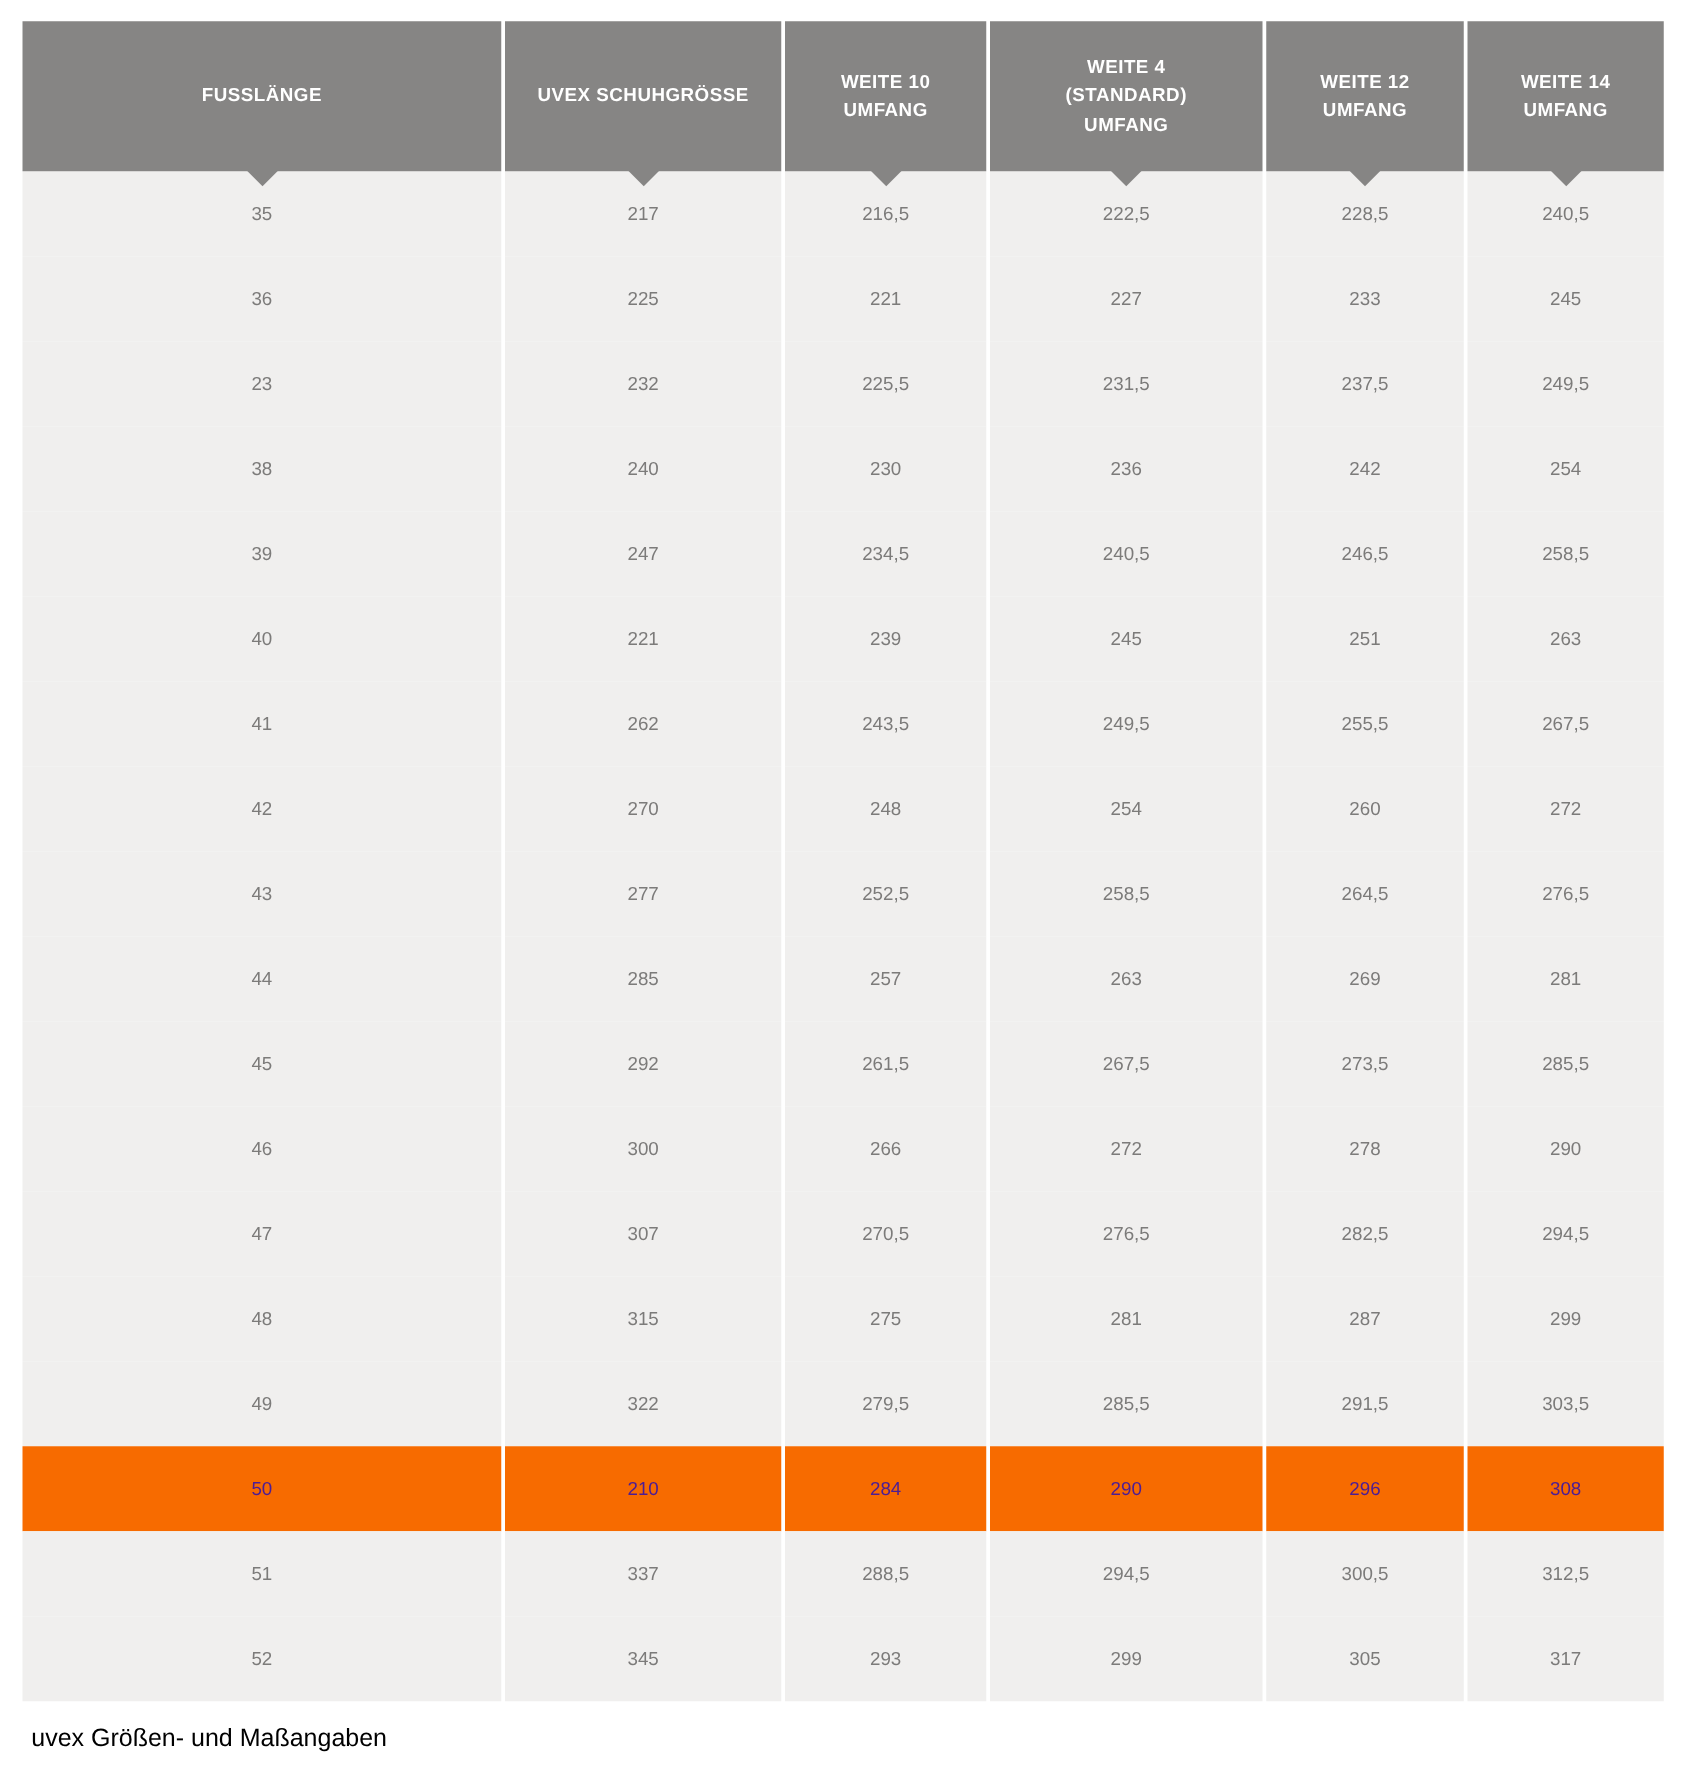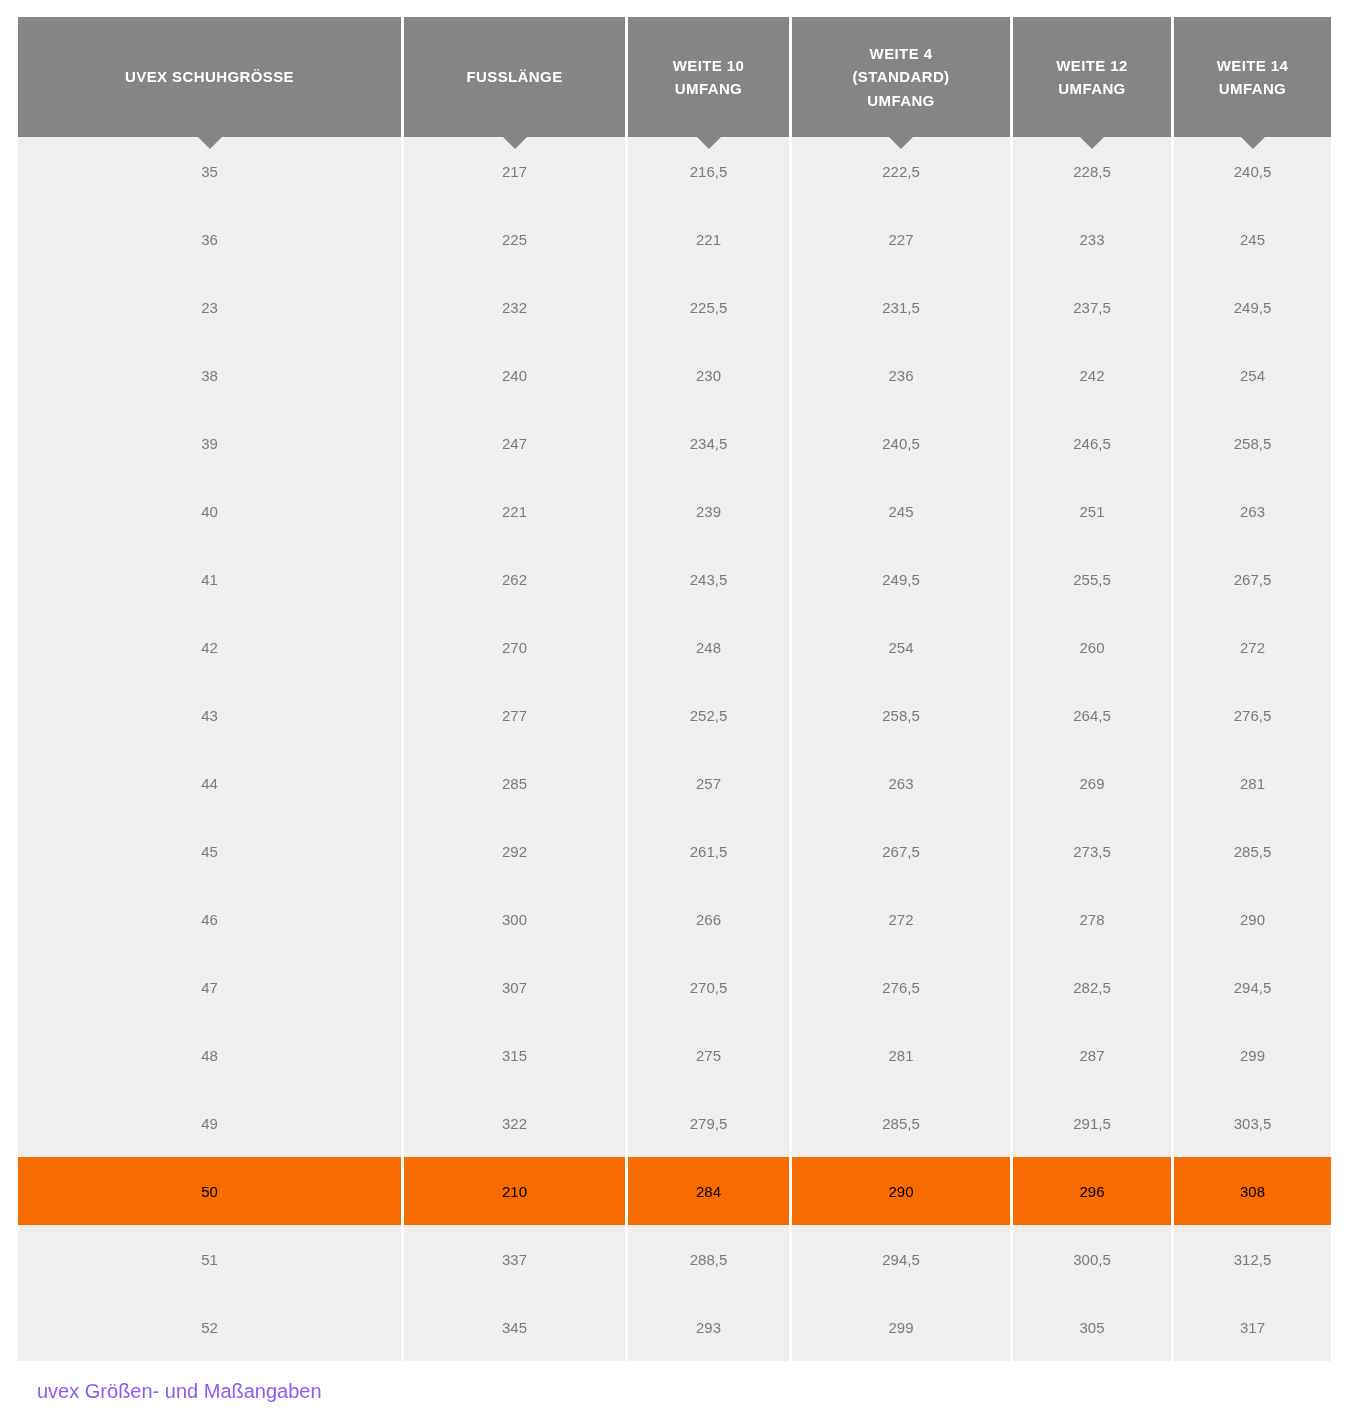--- a/index.html
+++ b/index.html
@@ -45,44 +45,43 @@
   .grid-row { display: contents; }
   .cell {
     height: 68px;
     background: #f0efee;
     display: flex; align-items: center; justify-content: center;
     font-size: 15px;
     color: #7c7b7a;
   }
   .grid-row.highlight .cell {
     background: #f76b00;
-    color: #000000;
+    color: #4c1d95;
   }
   .caption {
     position: absolute;
     left: 25px; top: 1380px;
     font-size: 20px;
-    color: #8b5cf6;
-    margin-left: 12px;
+    color: #000000;
   }
 </style>
 </head>
 <body>
 
 <div class="page">
 
   <div class="size-grid">
 
     <div class="hcell">
-      <span class="hlabel">UVEX SCHUHGRÖSSE</span>
+      <span class="hlabel">FUSSLÄNGE</span>
       <span class="tri"></span>
     </div>
 
     <div class="hcell">
-      <span class="hlabel">FUSSLÄNGE</span>
+      <span class="hlabel">UVEX SCHUHGRÖSSE</span>
       <span class="tri"></span>
     </div>
 
     <div class="hcell">
       <span class="hlabel">WEITE 10
 UMFANG</span>
       <span class="tri"></span>
     </div>
 
     <div class="hcell">

